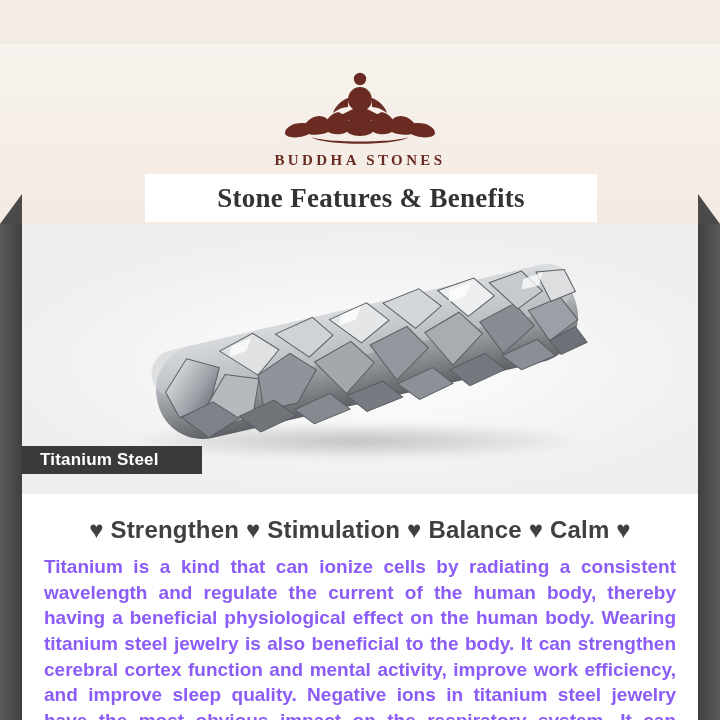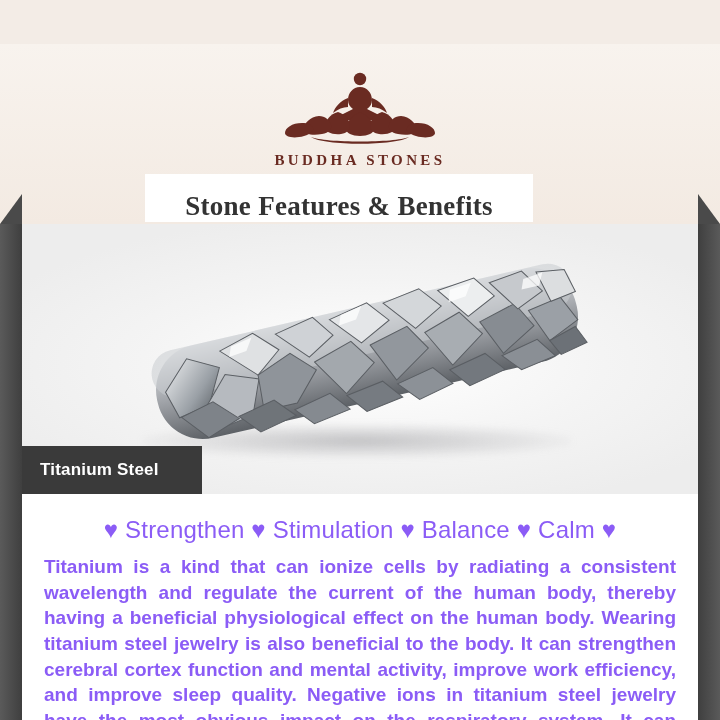--- a/index.html
+++ b/index.html
@@ -47,25 +47,25 @@
     font-weight: bold;
     color: #6a2b22;
     font-family: "Liberation Serif", serif;
   }
 
   
   .title-band {
     position: absolute;
     left: 145px;
     top: 130px;
-    width: 388px;
+    width: 452px;
     height: 48px;
     background: #ffffff;
     display: flex;
-    align-items: flex-end;
+    align-items: center;
     justify-content: center;
   }
   .title-band .title {
     font-family: "Liberation Serif", serif;
     font-size: 27px;
     font-weight: bold;
     color: #333333;
     letter-spacing: 0.3px;
   }
 
@@ -102,21 +102,21 @@
     height: 215px;
     transform: rotate(-13deg);
   }
 
   
   .caption-bar {
     position: absolute;
     left: 22px;
     top: 402px;
     width: 180px;
-    height: 48px;
+    height: 28px;
     background: #3a3a3a;
     display: flex;
     align-items: center;
     padding-left: 18px;
     box-sizing: border-box;
   }
   .caption-bar .caption {
     color: #ffffff;
     font-size: 17px;
     font-weight: bold;
@@ -130,22 +130,22 @@
     top: 450px;
     width: 676px;
     height: 248px;
     background: #ffffff;
     box-sizing: border-box;
     padding: 22px 22px 0 22px;
   }
   .benefits {
     text-align: center;
     font-size: 24px;
-    font-weight: normal;
-    color: #8b5cf6;
+    font-weight: bold;
+    color: #404040;
     letter-spacing: 0.2px;
     margin-bottom: 10px;
     white-space: nowrap;
   }
   .desc {
     font-size: 19px;
     line-height: 1.35;
     color: #8b5cf6;
     text-align: justify;
     text-justify: inter-word;

